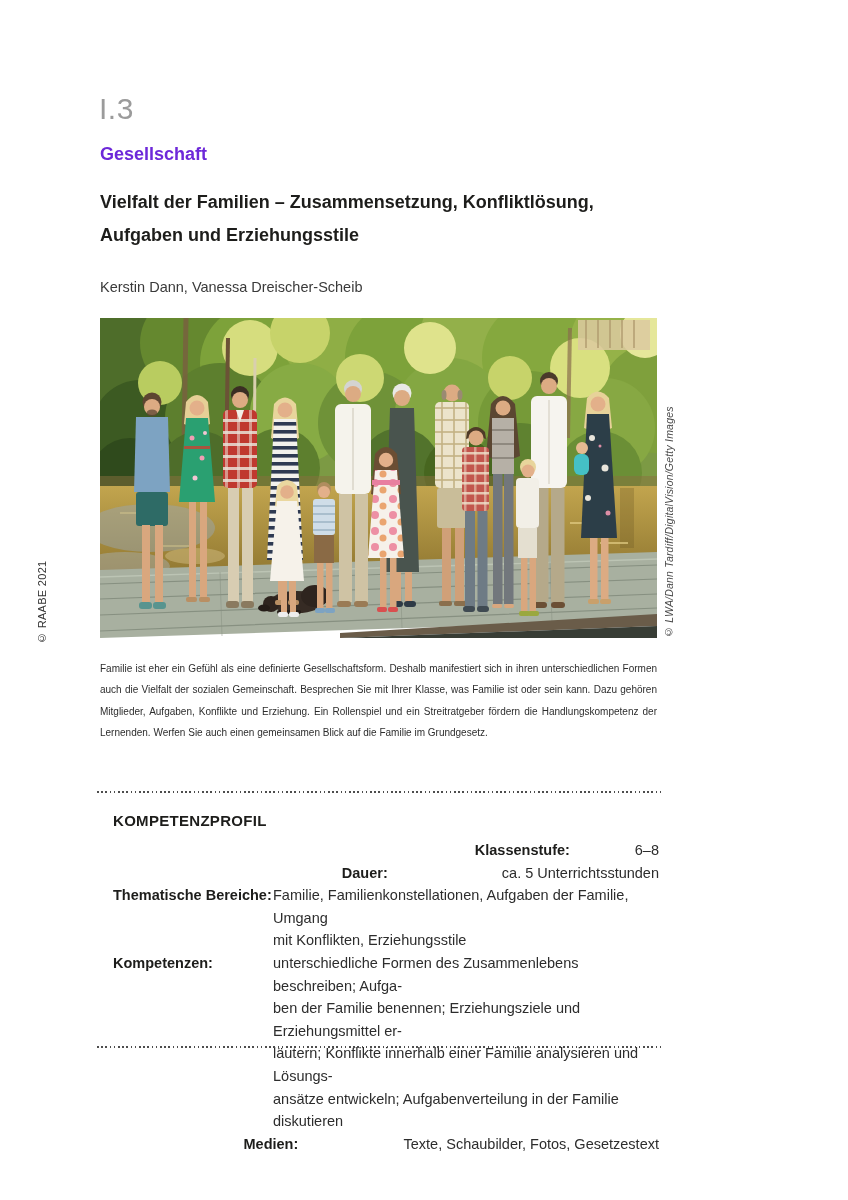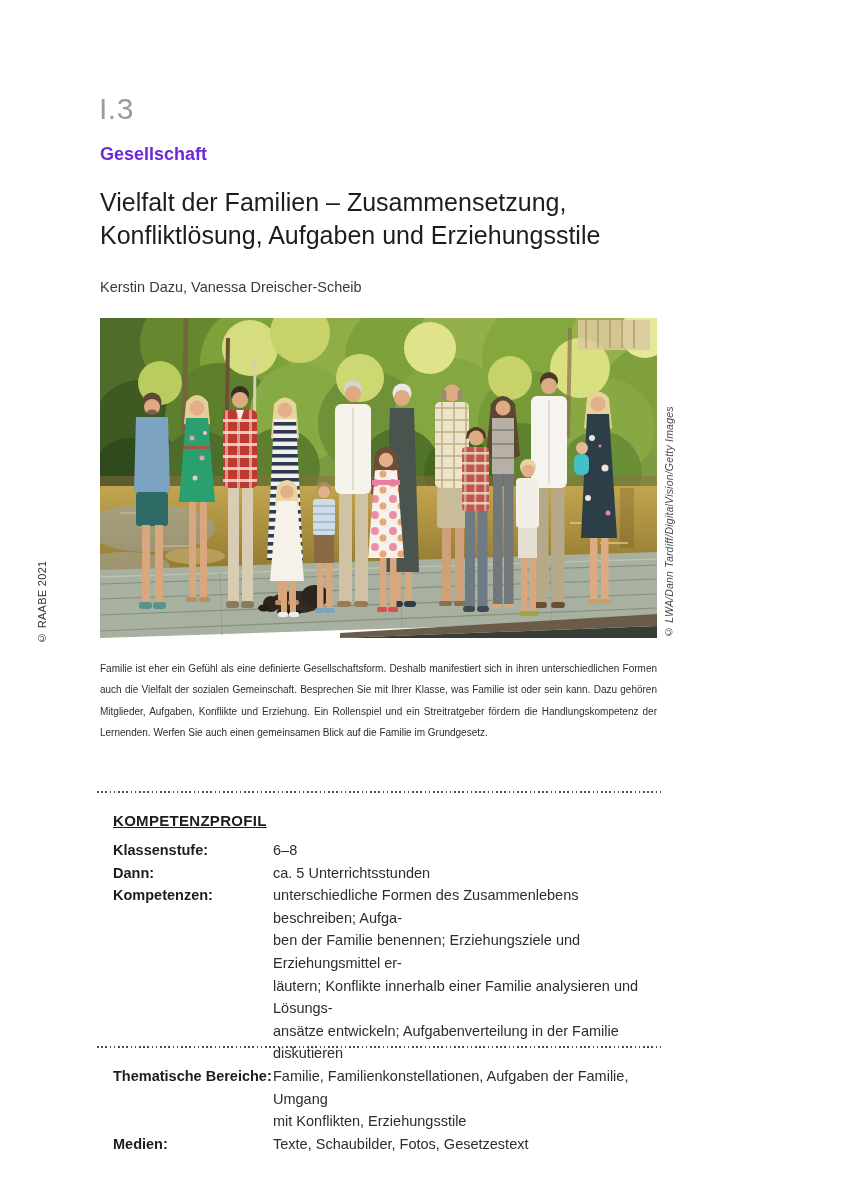--- a/index.html
+++ b/index.html
@@ -3,52 +3,52 @@
 <meta charset="utf-8">
 <style>
   html,body { margin:0; padding:0; background:#ffffff; }
   .page {
     position:relative; width:752px; height:1200px; background:#ffffff;
     font-family:"Liberation Sans", sans-serif; color:#222; overflow:hidden;
   }
   .abs { position:absolute; }
   .section-number { left:99px; top:92px; font-size:30px; line-height:34px; color:#9b9b9b; letter-spacing:0.5px; }
   .category { left:100px; top:144px; font-size:18px; font-weight:700; color:#6d28d9; }
-  .page-title { left:100px; top:186px; width:560px; font-size:25px; line-height:33px; font-weight:400; color:#1d1d1b; }
+  .page-title { left:100px; top:186px; width:560px; font-size:18px; line-height:33px; font-weight:700; color:#1d1d1b; }
   .authors { left:100px; top:279px; font-size:14.5px; color:#3a3a3a; }
   .photo-wrap { left:100px; top:318px; width:557px; height:320px; }
   .photo-wrap svg { display:block; width:557px; height:320px; }
   .photo-credit {
     left:662px; top:318px; height:320px; writing-mode:vertical-rl; transform:rotate(180deg);
     font-size:10.5px; font-style:italic; color:#4a4a4a; line-height:14px; letter-spacing:0.2px;
   }
   .raabe-copyright {
     left:36px; top:548px; height:96px; writing-mode:vertical-rl; transform:rotate(180deg);
     font-size:11px; color:#333; line-height:13px; letter-spacing:0.3px;
   }
   .intro { left:100px; top:658px; width:557px; font-size:10px; line-height:21.4px; text-align:justify; color:#2d2d2d; }
   .rule { left:97px; width:564px; height:2px;
     background-image:repeating-linear-gradient(to right,#4d4d4d 0 1.6px, transparent 1.6px 4.2px); }
   .rule-top { top:791px; }
   .rule-bottom { top:1046px; }
-  .kp-heading { left:113px; top:812px; font-size:15px; font-weight:700; letter-spacing:0.3px; color:#1d1d1b;text-decoration:underline; }
-  .kp-table { left:113px; top:839px; width:546px; display:flex; flex-direction:column; font-size:14.5px; line-height:22.6px; color:#2d2d2d; }
+  .kp-heading { left:113px; top:812px; font-size:15px; font-weight:700; letter-spacing:0.3px; color:#1d1d1b; }
+  .kp-table { left:113px; top:839px; width:546px; display:flex; flex-direction:column; font-size:14.5px; line-height:22.6px; color:#2d2d2d;align-items:flex-end; }
   .kp-row { display:flex; }
   .kp-label { width:160px; flex:none; font-weight:700; color:#1d1d1b; }
   .kp-value { flex:1; white-space:pre-line; }
 </style>
 </head>
 <body>
 
 <div class="page">
 
   <div class="abs section-number">I.3</div>
   <div class="abs category">Gesellschaft</div>
   <h1 class="abs page-title" style="margin:0">Vielfalt der Familien – Zusammensetzung, Konfliktlösung, Aufgaben und Erziehungsstile</h1>
-  <div class="abs authors">Kerstin Dazu, Vanessa Dreischer-Scheib</div>
+  <div class="abs authors">Kerstin Dann, Vanessa Dreischer-Scheib</div>
 
   <div class="abs raabe-copyright">© RAABE 2021</div>
 
   <div class="abs photo-wrap">
     <svg viewBox="0 0 557 320" xmlns="http://www.w3.org/2000/svg" role="img">
       <defs>
         <linearGradient id="waterG" x1="0" y1="0" x2="0" y2="1">
           <stop offset="0" stop-color="#c2a54e"></stop>
             <stop offset="1" stop-color="#8f7630"></stop>
         </linearGradient>
@@ -340,36 +340,36 @@
   <div class="abs rule rule-top"></div>
 
   <div class="abs kp-heading">KOMPETENZPROFIL</div>
 
   <div class="abs kp-table">
     <div class="kp-row">
       <div class="kp-label">Klassenstufe:</div>
       <div class="kp-value">6–8</div>
     </div>
     <div class="kp-row">
-      <div class="kp-label">Dann:</div>
+      <div class="kp-label">Dauer:</div>
       <div class="kp-value">ca. 5 Unterrichtsstunden</div>
+    </div>
+    <div class="kp-row">
+      <div class="kp-label">Thematische Bereiche:</div>
+      <div class="kp-value">Familie, Familienkonstellationen, Aufgaben der Familie, Umgang
+mit Konflikten, Erziehungsstile</div>
     </div>
     <div class="kp-row">
       <div class="kp-label">Kompetenzen:</div>
       <div class="kp-value">unterschiedliche Formen des Zusammenlebens beschreiben; Aufga-
 ben der Familie benennen; Erziehungsziele und Erziehungsmittel er-
 läutern; Konflikte innerhalb einer Familie analysieren und Lösungs-
 ansätze entwickeln; Aufgabenverteilung in der Familie diskutieren</div>
     </div>
     <div class="kp-row">
-      <div class="kp-label">Thematische Bereiche:</div>
-      <div class="kp-value">Familie, Familienkonstellationen, Aufgaben der Familie, Umgang
-mit Konflikten, Erziehungsstile</div>
-    </div>
-    <div class="kp-row">
       <div class="kp-label">Medien:</div>
       <div class="kp-value">Texte, Schaubilder, Fotos, Gesetzestext</div>
     </div>
   </div>
 
   <div class="abs rule rule-bottom"></div>
 
 </div>
 
 </body></html>

